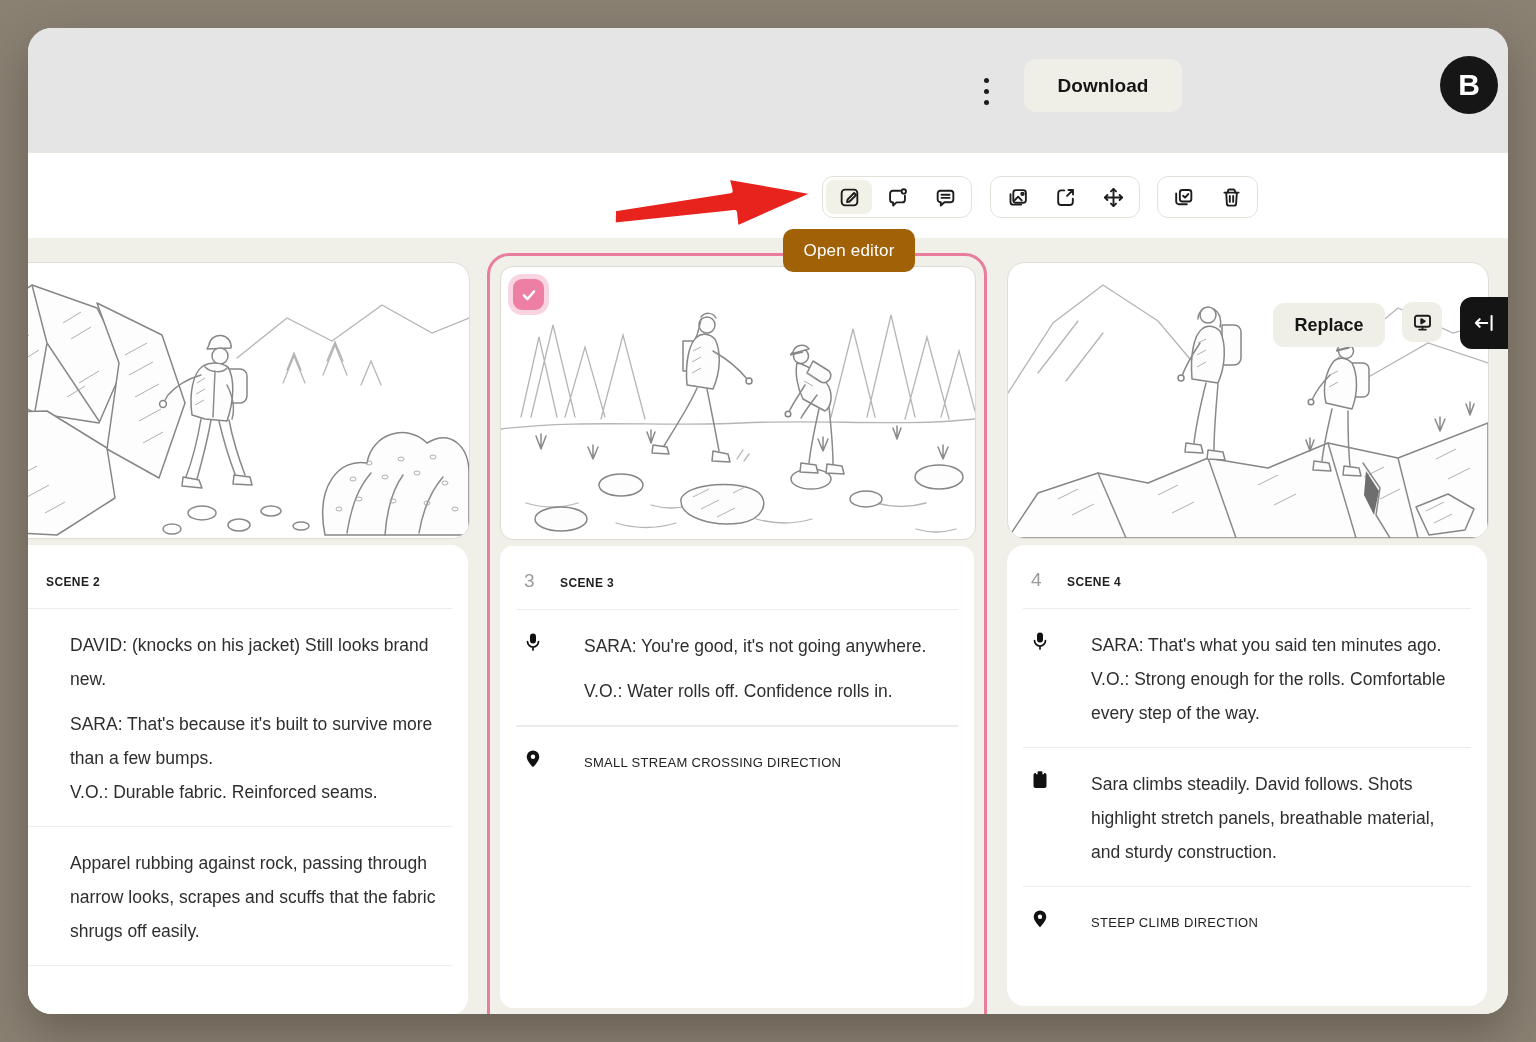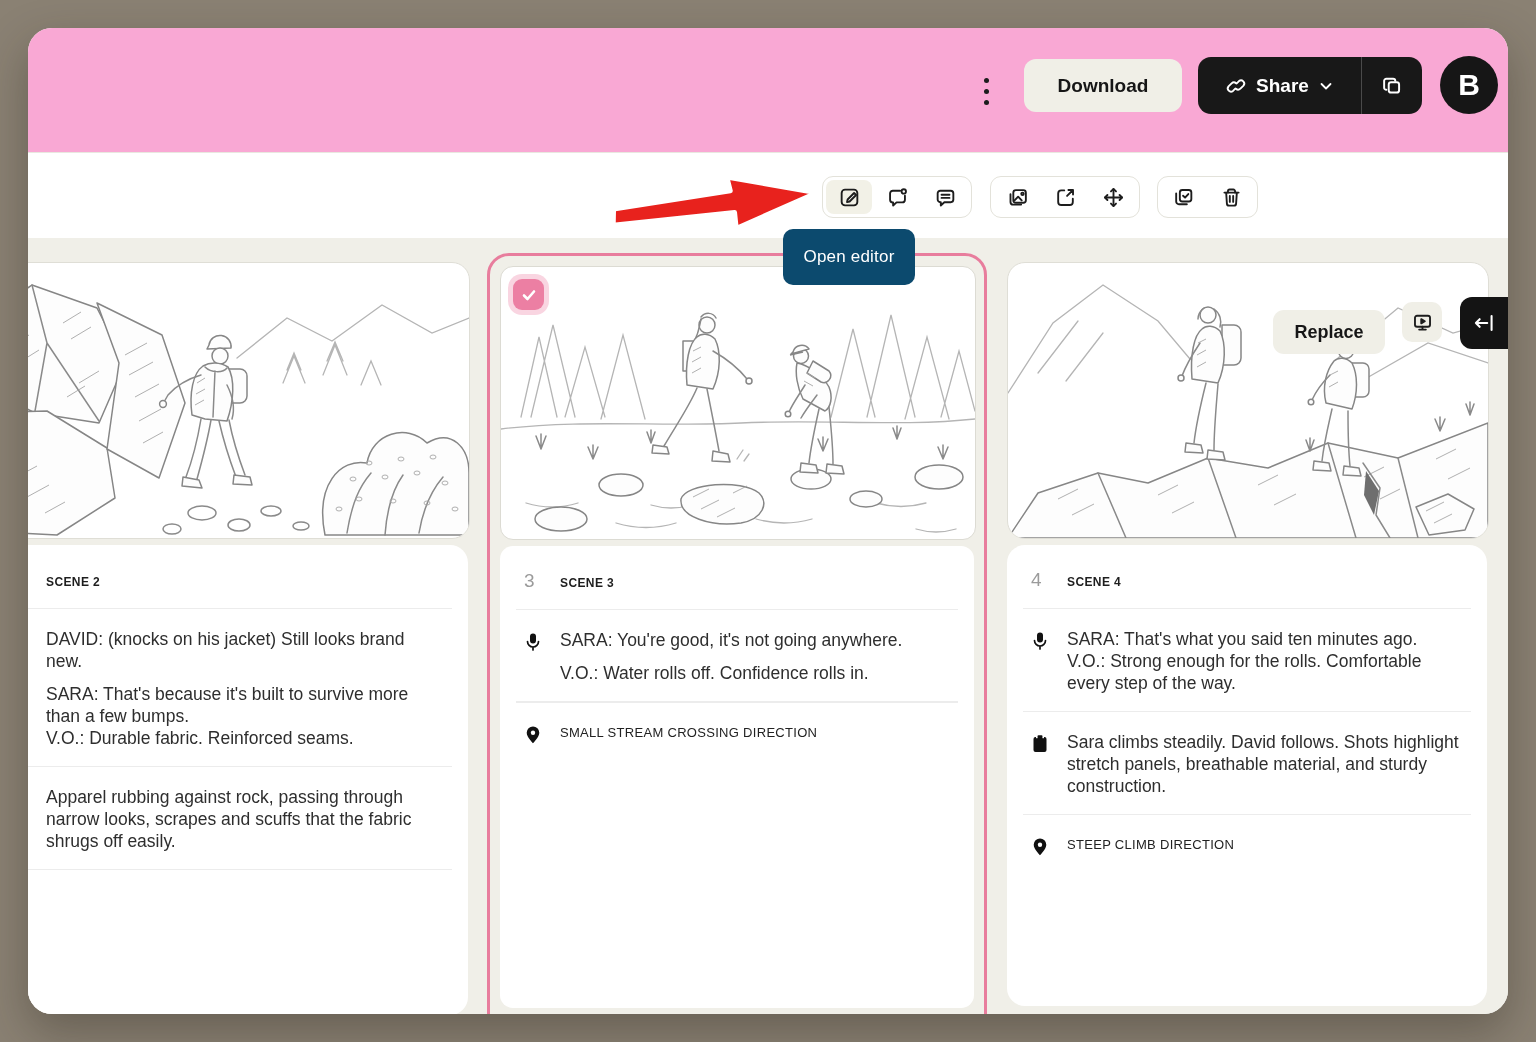--- a/index.html
+++ b/index.html
@@ -8,21 +8,21 @@
     background:#8a8173;
     font-family:"Liberation Sans", sans-serif;
     -webkit-font-smoothing:antialiased;
   }
   .window{
     position:absolute;left:28px;top:28px;width:1480px;height:986px;
     background:#ffffff;border-radius:24px;overflow:hidden;
     box-shadow:0 18px 45px rgba(40,35,25,.35);
   }
   
-  .header{position:absolute;left:0;top:0;width:100%;height:124px;background:#f9a8d4;border-bottom:1px solid #e9e8e0;z-index:5;}
+  .header{position:absolute;left:0;top:0;width:100%;height:124px;background:#e5e5e5;border-bottom:1px solid #e9e8e0;z-index:5;}
   .kebab{position:absolute;left:944px;top:40px;width:28px;height:46px;display:flex;flex-direction:column;align-items:center;justify-content:center;gap:6px;cursor:pointer;}
   .kebab i{width:5px;height:5px;border-radius:50%;background:#1c1c1c;}
   .btn-light{
     position:absolute;background:#f0efe7;border:none;border-radius:12px;
     font-family:"Liberation Sans",sans-serif;font-weight:700;color:#161616;cursor:pointer;
     display:flex;align-items:center;justify-content:center;
   }
   .download-btn{left:996px;top:31px;width:158px;height:53px;font-size:19px;}
   .black-unit{position:absolute;left:1170px;top:29px;width:224px;height:57px;background:#181818;border-radius:13px;display:flex;align-items:stretch;overflow:hidden;}
   .share-part{flex:1;display:flex;align-items:center;justify-content:center;gap:9px;color:#fff;font-size:19px;font-weight:700;cursor:pointer;}
@@ -32,43 +32,43 @@
     display:flex;align-items:center;justify-content:center;font-size:30px;font-weight:800;cursor:pointer;}
   
   .toolbar-row{position:absolute;left:0;top:125px;width:100%;height:85px;background:#fff;z-index:5;}
   .tool-group{position:absolute;top:23px;height:42px;background:#fff;border:1px solid #e3e2da;border-radius:11px;
     display:flex;align-items:center;padding:0 3px;gap:2px;box-sizing:border-box;}
   .tool-btn{width:47px;height:34px;border-radius:8px;display:flex;align-items:center;justify-content:center;cursor:pointer;background:transparent;border:none;}
   .tool-btn.active{background:#f2f1e7;}
   .group-1{left:794px;width:150px;}
   .group-2{left:962px;width:150px;}
   .group-3{left:1129px;width:101px;}
-  .replace-btn{left:1245px;top:157px;width:112px;height:44px;border-radius:11px;font-size:18px;}
+  .replace-btn{left:1245px;top:150px;width:112px;height:44px;border-radius:11px;font-size:18px;}
   .monitor-btn{left:1374px;top:149px;width:40px;height:40px;border-radius:10px;}
   .collapse-btn{position:absolute;left:1432px;top:144px;width:48px;height:52px;background:#141414;border:none;
     border-radius:12px 0 0 12px;display:flex;align-items:center;justify-content:center;cursor:pointer;}
   svg.ic{display:block;}
   
   .red-arrow{position:absolute;left:578px;top:146px;z-index:60;transform:rotate(-6deg);pointer-events:none;}
   .tooltip{
-    position:absolute;left:755px;top:201px;width:132px;height:56px;background:#0c4a6e;border-radius:10px;z-index:55;
+    position:absolute;left:755px;top:201px;width:132px;height:43px;background:#a16207;border-radius:10px;z-index:55;
     color:#fff;font-size:17px;display:flex;align-items:center;justify-content:center;letter-spacing:.2px;
   }
   
   .content{position:absolute;left:0;top:210px;width:100%;height:776px;background:#f0efe8;}
   .img-panel{position:absolute;background:#fff;border:1px solid #dfded6;border-radius:18px;overflow:hidden;cursor:pointer;}
   .img-panel svg{display:block;}
   .scene-panel{position:absolute;background:#fff;border-radius:18px;overflow:hidden;cursor:pointer;}
   .scene-head{display:flex;align-items:baseline;padding:24px 24px 17px 24px;}
   .scene-num{width:36px;font-size:19px;color:#9b9b9b;flex:none;}
   .scene-title{font-size:12px;font-weight:700;letter-spacing:.4px;color:#1e1e1e;}
   .panel-divider{border:none;border-top:1px solid #ececec;margin:0 16px;}
   .section{display:flex;padding:19px 24px 17px 24px;}
   .icon-col{width:36px;flex:none;padding-top:3px;}
-  .sec-text{flex:1;font-size:17.5px;line-height:22px;color:#2e2e2e;}
+  .sec-text{flex:1;font-size:17.5px;line-height:34px;color:#2e2e2e;margin-left:24px;}
   .sec-text p{margin:0 0 11px 0;white-space:pre-line;}
   .sec-text p:last-child{margin-bottom:0;}
   .direction-text{font-size:13px;letter-spacing:.3px;color:#222;}
   
   .sel-wrapper{position:absolute;left:459px;top:225px;width:500px;height:795px;border:3px solid #e87d9d;border-radius:22px;box-sizing:border-box;z-index:10;}
   .sel-wrapper .img-panel{left:10px;top:10px;width:474px;height:272px;border-radius:13px;border-color:#dcdbd3;}
   .sel-wrapper .scene-panel{left:10px;top:290px;width:474px;height:462px;border-radius:13px;}
   .checkbox{
     position:absolute;left:12px;top:12px;width:31px;height:31px;border-radius:9px;background:#ec7fa3;
     box-shadow:0 0 0 5px rgba(236,127,163,.33);display:flex;align-items:center;justify-content:center;cursor:pointer;z-index:4;
@@ -84,45 +84,20 @@
 
 <div class="window">
 
   <div class="header">
     <div class="kebab">
       <i></i>
         <i></i>
         <i></i>
     </div>
     <button class="btn-light download-btn">Download</button>
-    <div class="black-unit">
-      <div class="share-part">
-        <span>
-          <svg class="ic" width="22" height="22" viewBox="0 0 22 22" fill="none" stroke="#fff" stroke-width="1.9" stroke-linecap="round" stroke-linejoin="round">
-            <path d="M10.3 13.6 l-2.3 2.3 a3.2 3.2 0 0 1 -4.5 -4.5 l3.1 -3.1 a3.2 3.2 0 0 1 4.5 0"></path>
-            <path d="M11.7 8.4 l2.3 -2.3 a3.2 3.2 0 0 1 4.5 4.5 l-3.1 3.1 a3.2 3.2 0 0 1 -4.5 0"></path>
-          </svg>
-        </span>
-        <span>Share</span>
-        <span>
-          <svg class="ic" width="16" height="16" viewBox="0 0 16 16" fill="none" stroke="#fff" stroke-width="1.8" stroke-linecap="round" stroke-linejoin="round">
-            <path d="M3.5 6 L8 10.5 L12.5 6"></path>
-          </svg>
-        </span>
-      </div>
-      <div class="unit-divider"></div>
-      <div class="copy-part">
-        <span>
-          <svg class="ic" width="24" height="24" viewBox="0 0 22 22" fill="none" stroke="#fff" stroke-width="1.8" stroke-linecap="round" stroke-linejoin="round">
-            <rect x="8" y="7.5" width="9.5" height="9.5" rx="2.2"></rect>
-            <path d="M5.8 14.5 a2 2 0 0 1 -2 -2 V6.3 a2 2 0 0 1 2 -2 h6.2 a2 2 0 0 1 2 2"></path>
-          </svg>
-        </span>
-      </div>
-    </div>
     <div class="avatar">B</div>
   </div>
 
   <div class="toolbar-row">
 
     <div class="tool-group group-1">
       <button class="tool-btn active">
         <span>
           <svg class="ic" width="23" height="23" viewBox="0 0 22 22" fill="none" stroke="#1d1d1d" stroke-width="1.8" stroke-linecap="round" stroke-linejoin="round">
             <rect x="3.5" y="3.5" width="15" height="15" rx="3.2"></rect>

